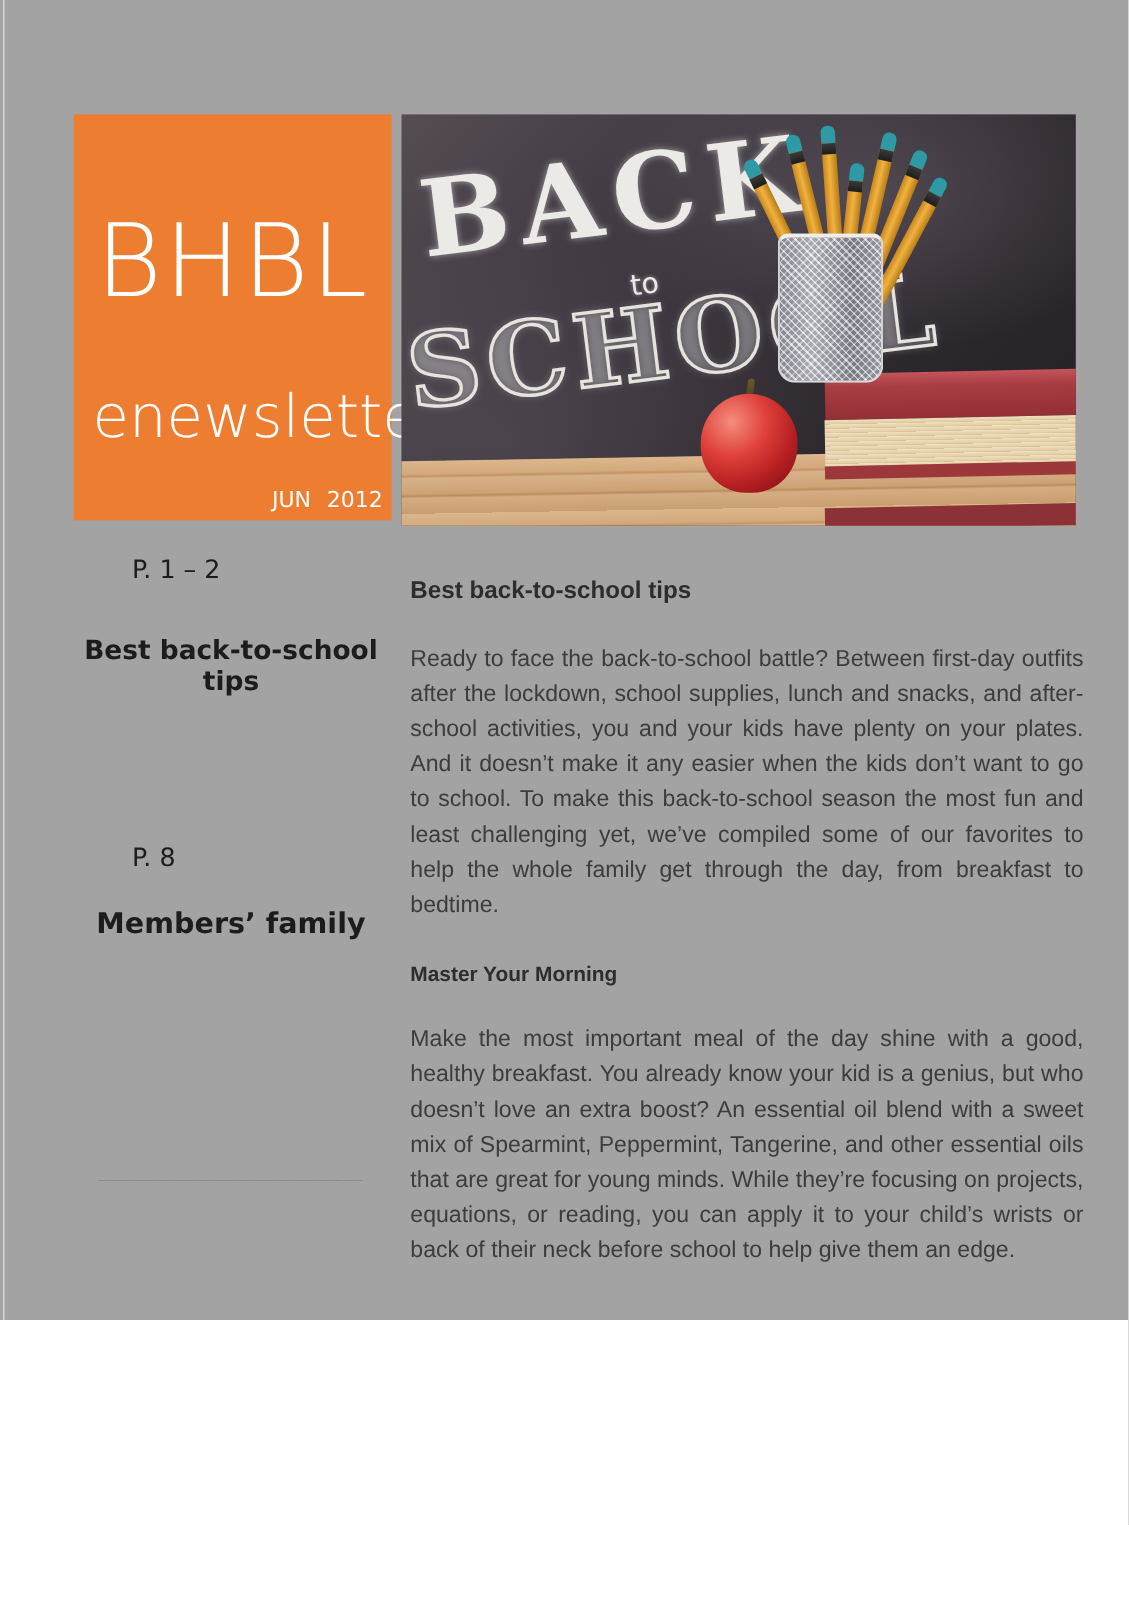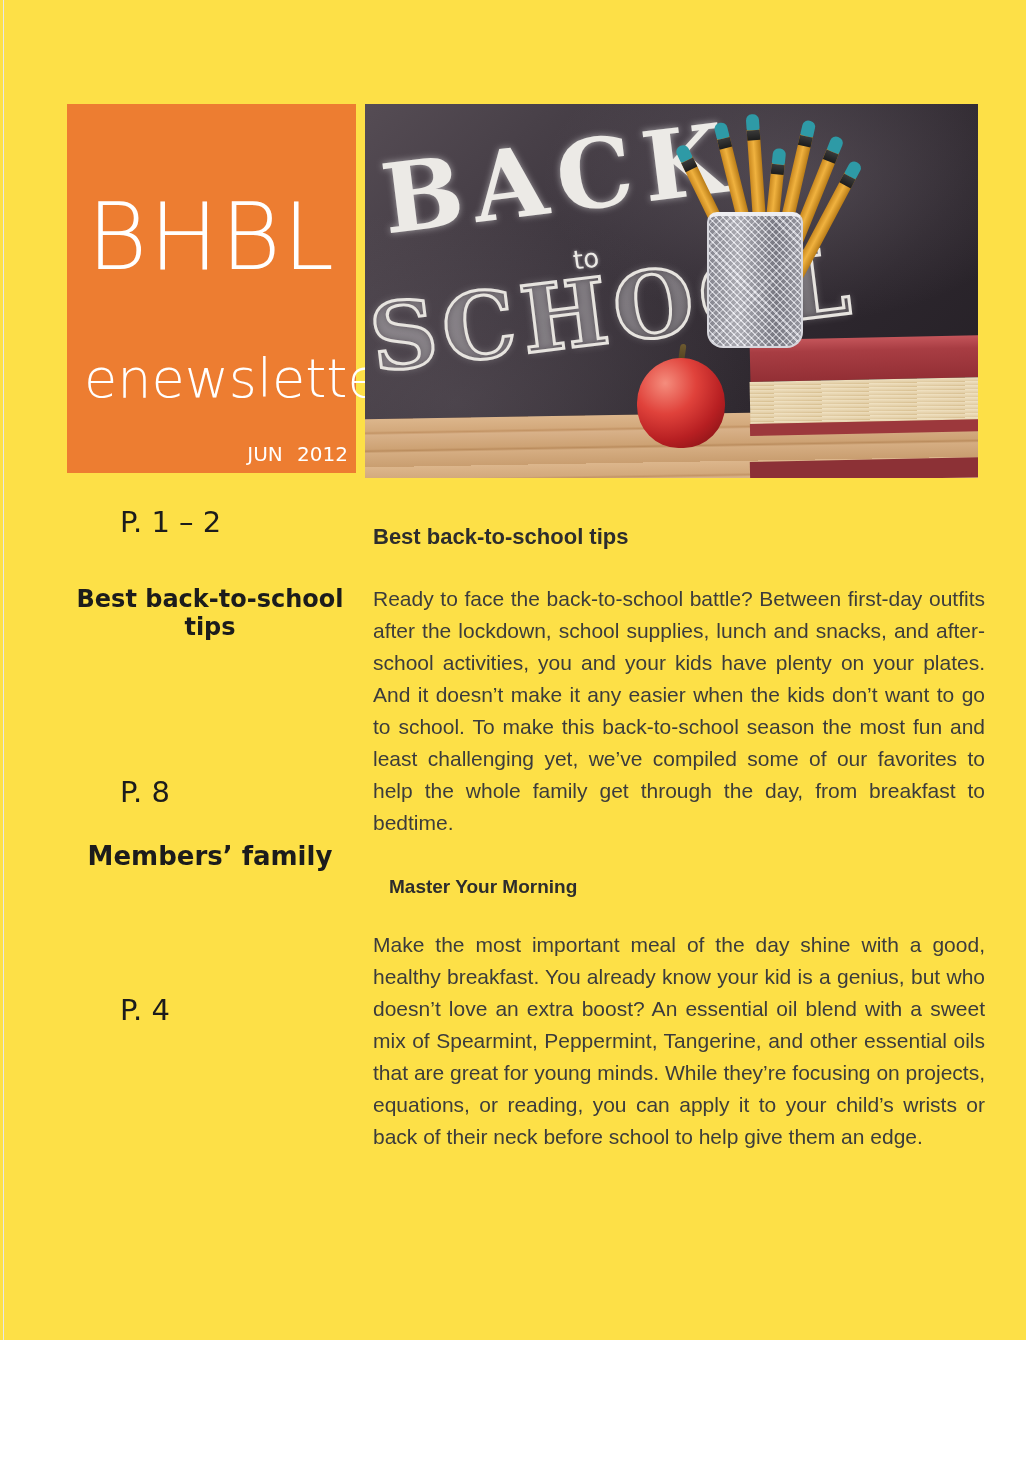--- a/index.html
+++ b/index.html
@@ -1,19 +1,19 @@
 <!DOCTYPE html>
 <html><head>
 <meta charset="utf-8">
 <style>
   * { margin:0; padding:0; box-sizing:border-box; }
   html,body { background:#ffffff; }
   body { font-family:"Liberation Sans", sans-serif; }
   .page {
-    position:relative; width:1026px; height:1340px; background:#fde047;
+    position:relative; width:1026px; height:1200px; background:#a3a3a3;
     overflow:hidden; margin:0 auto;padding-left:15px;
   }
   .page-edge-left {
     position:absolute; left:3px; top:0; width:1px; height:100%;
     background:#e7e7e7;
   }
 
   
   .masthead {
     position:absolute; left:67px; top:104px; width:289px; height:369px;
@@ -100,41 +100,41 @@
   .pencil::after {
     content:""; position:absolute; top:2px; left:0; width:13px; height:10px;
     background:linear-gradient(to bottom,#3a3a3a,#1d1d1d);
   }
 
   
   .toc {
     position:absolute; left:60px; top:505px; width:300px;
     font-family:"DejaVu Sans", sans-serif; color:#1c1c1c;
   }
-  .toc-pages { padding-left:60px; font-size:29px; font-weight:400; }
+  .toc-pages { padding-left:60px; font-size:23px; font-weight:400; }
   .toc-title { text-align:center; font-size:24px; font-weight:600; }
   .toc-rule  { text-align:center; font-size:24px; font-weight:400; color:#111; letter-spacing:0; line-height:1;
                white-space:nowrap; overflow:hidden; }
   .sp-a { height:46px; } .sp-b { height:52px; } .sp-c { height:58px; }
   .sp-d { height:32px; } .sp-e { height:40px; }
 
   
   .article {
     position:absolute; left:373px; top:524px; width:612px;
     color:#3d3d3d;
   }
   .article-title {
     font-size:22px; font-weight:bold; color:#2d2d2d; margin-bottom:33px;
   }
   .article p {
     font-size:21px; line-height:32px; text-align:justify; color:#3c3c3c;
   }
   .para-1 { margin-bottom:37px; }
   .section-heading {
-    font-size:19px; font-weight:bold; color:#2d2d2d; margin-bottom:31px;margin-left:16px;
+    font-size:19px; font-weight:bold; color:#2d2d2d; margin-bottom:31px;
   }
 
   
   .footer-page {
     position:absolute; right:74px; top:1388px;
     font-family:"DejaVu Sans", sans-serif;
     font-size:21px; color:#44546A;
   }
 </style>
 </head>
@@ -177,21 +177,20 @@
     <div class="toc-title">Best back-to-school tips</div>
     <div class="sp-b"></div>
     <div class="toc-rule">____________________</div>
     <div class="sp-c"></div>
     <div class="toc-pages">P. 8</div>
     <div class="sp-d"></div>
     <div class="toc-title" style="font-size:26px;">Members’ family</div>
     <div class="sp-e"></div>
     <div class="toc-rule">____________________</div>
     <div class="sp-c"></div>
-    <div class="toc-pages">P. 4</div>
     <div class="sp-d"></div>
     <div class="sp-e"></div>
     <div class="toc-rule">____________________</div>
   </div>
 
   <div class="article">
     <div class="article-title">Best back-to-school tips</div>
     <p class="para-1">Ready to face the back-to-school battle? Between first-day outfits after the lockdown, school supplies, lunch and snacks, and after-school activities, you and your kids have plenty on your plates. And it doesn’t make it any easier when the kids don’t want to go to school. To make this back-to-school season the most fun and least challenging yet, we’ve compiled some of our favorites to help the whole family get through the day, from breakfast to bedtime.</p>
     <div class="section-heading">Master Your Morning</div>
     <p class="para-2">Make the most important meal of the day shine with a good, healthy breakfast. You already know your kid is a genius, but who doesn’t love an extra boost? An essential oil blend with a sweet mix of Spearmint, Peppermint, Tangerine, and other essential oils that are great for young minds. While they’re focusing on projects, equations, or reading, you can apply it to your child’s wrists or back of their neck before school to help give them an edge.</p>

